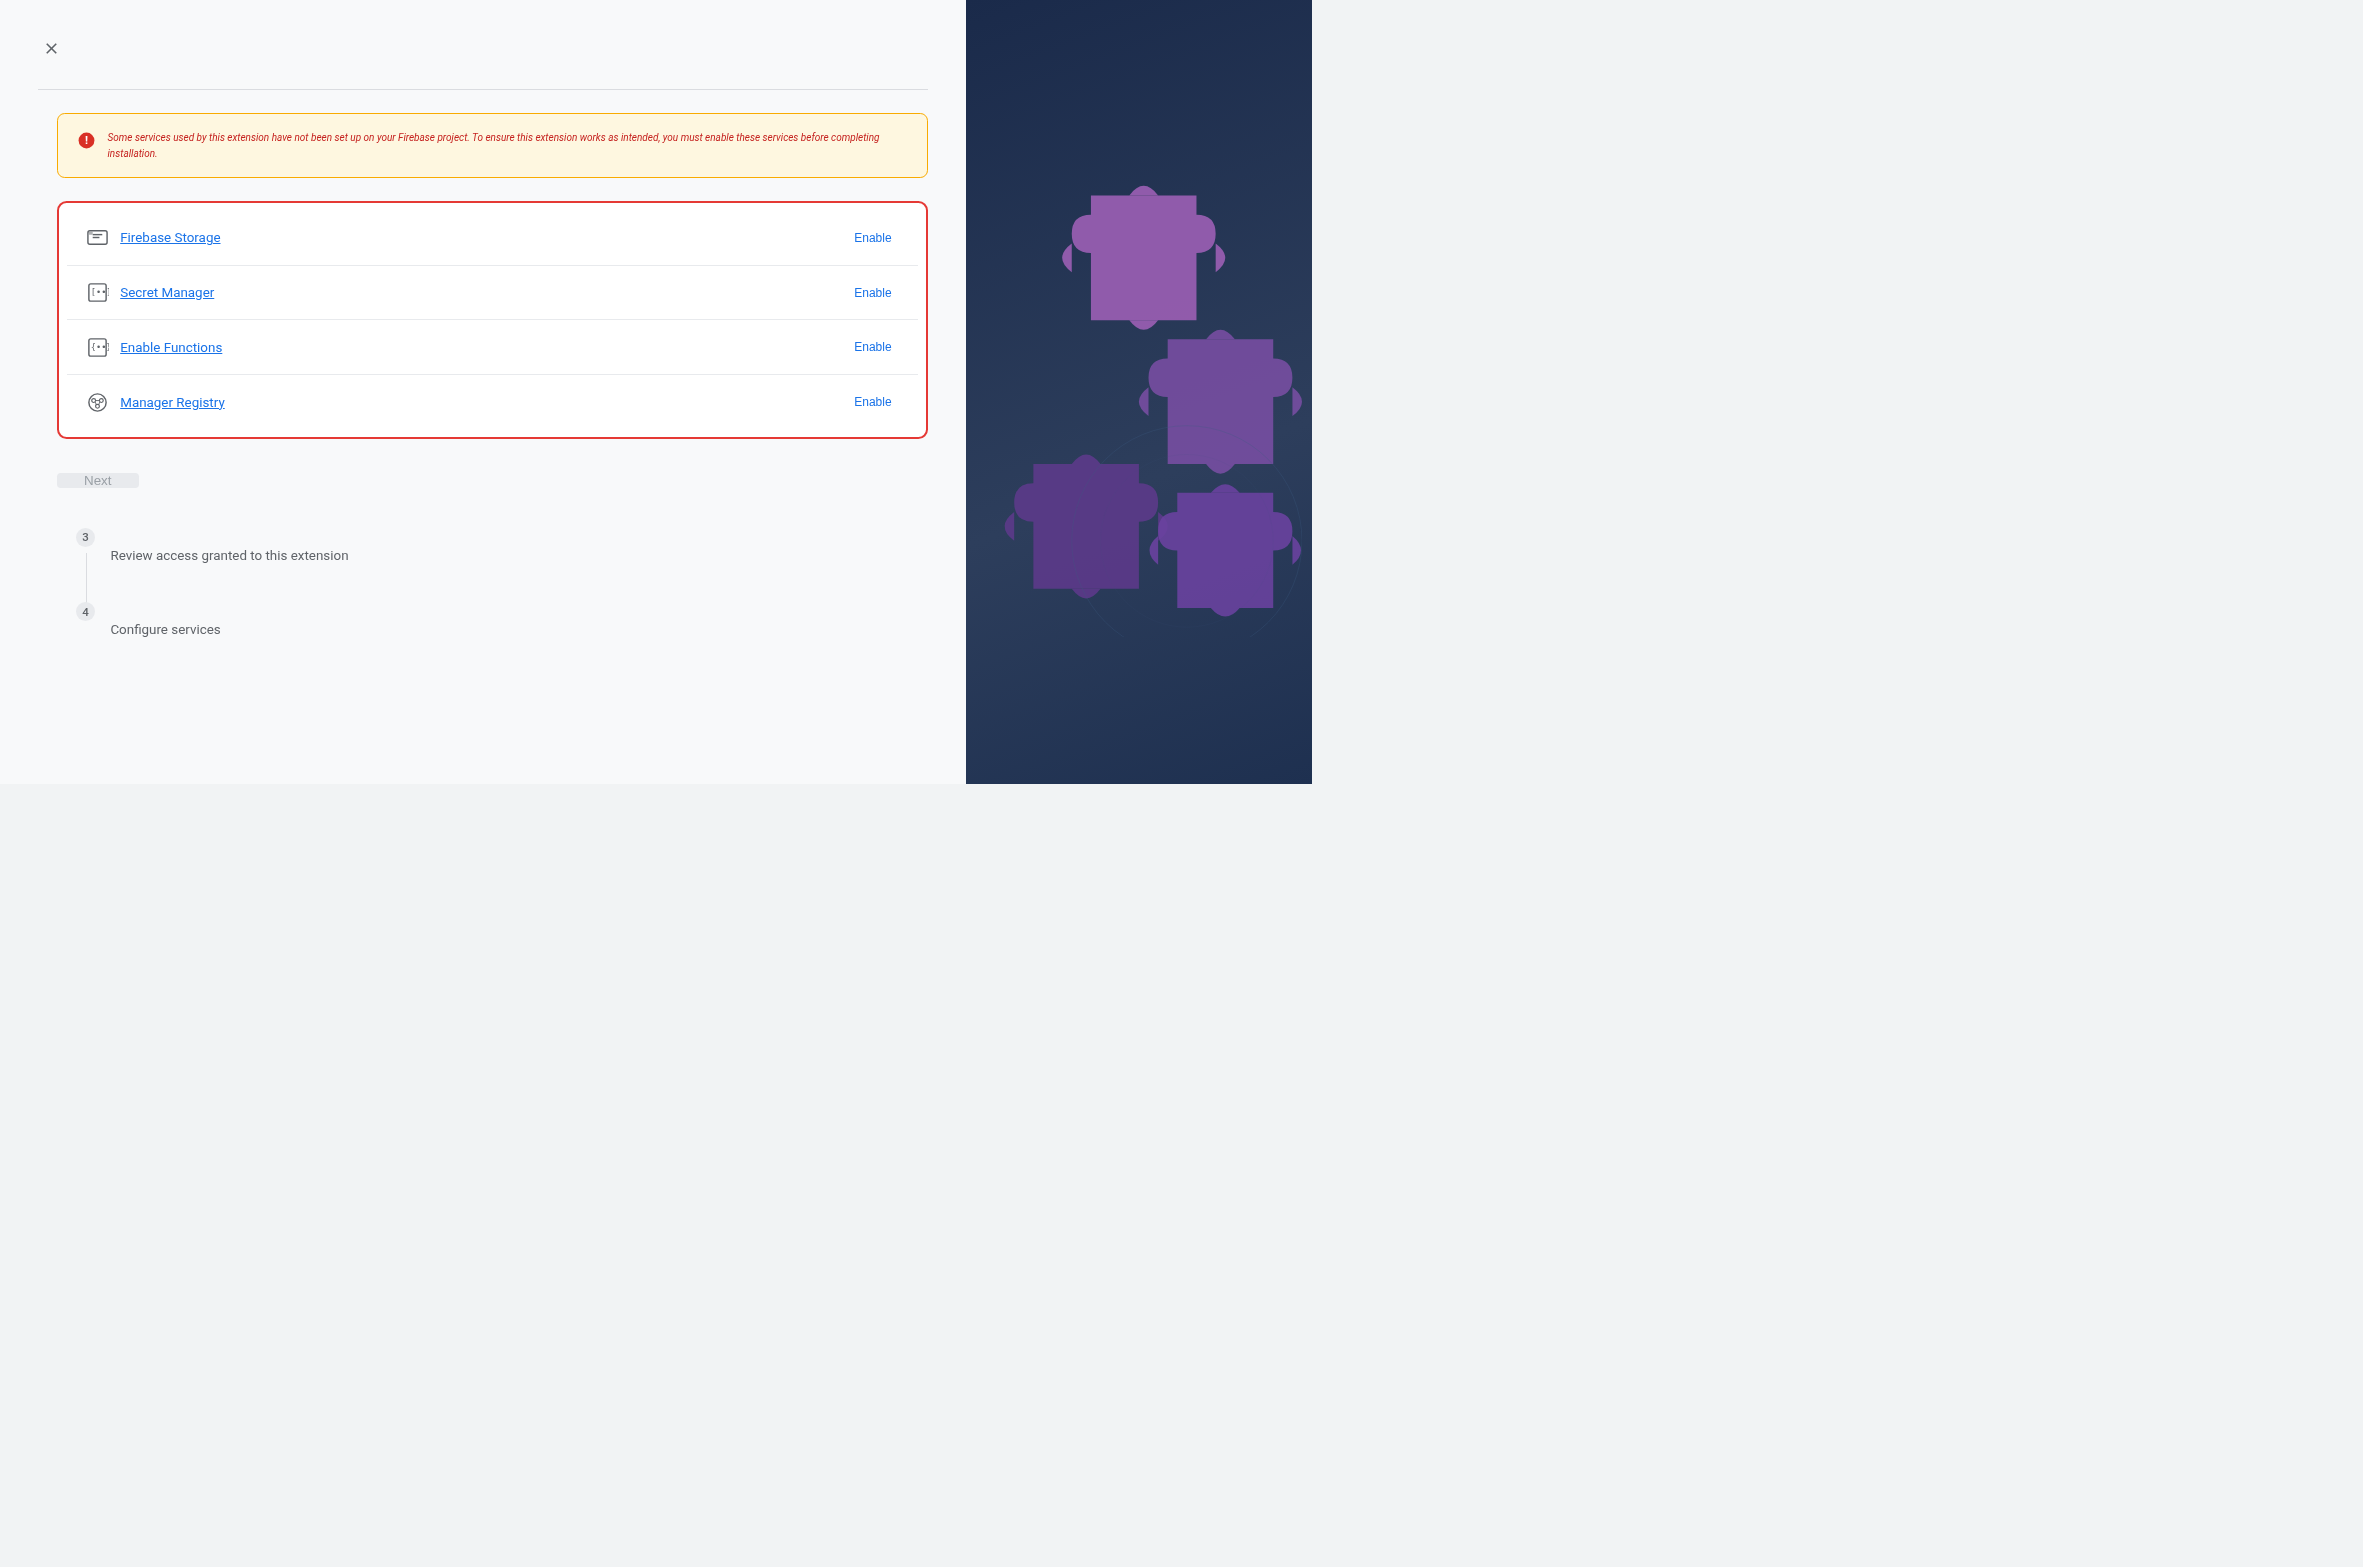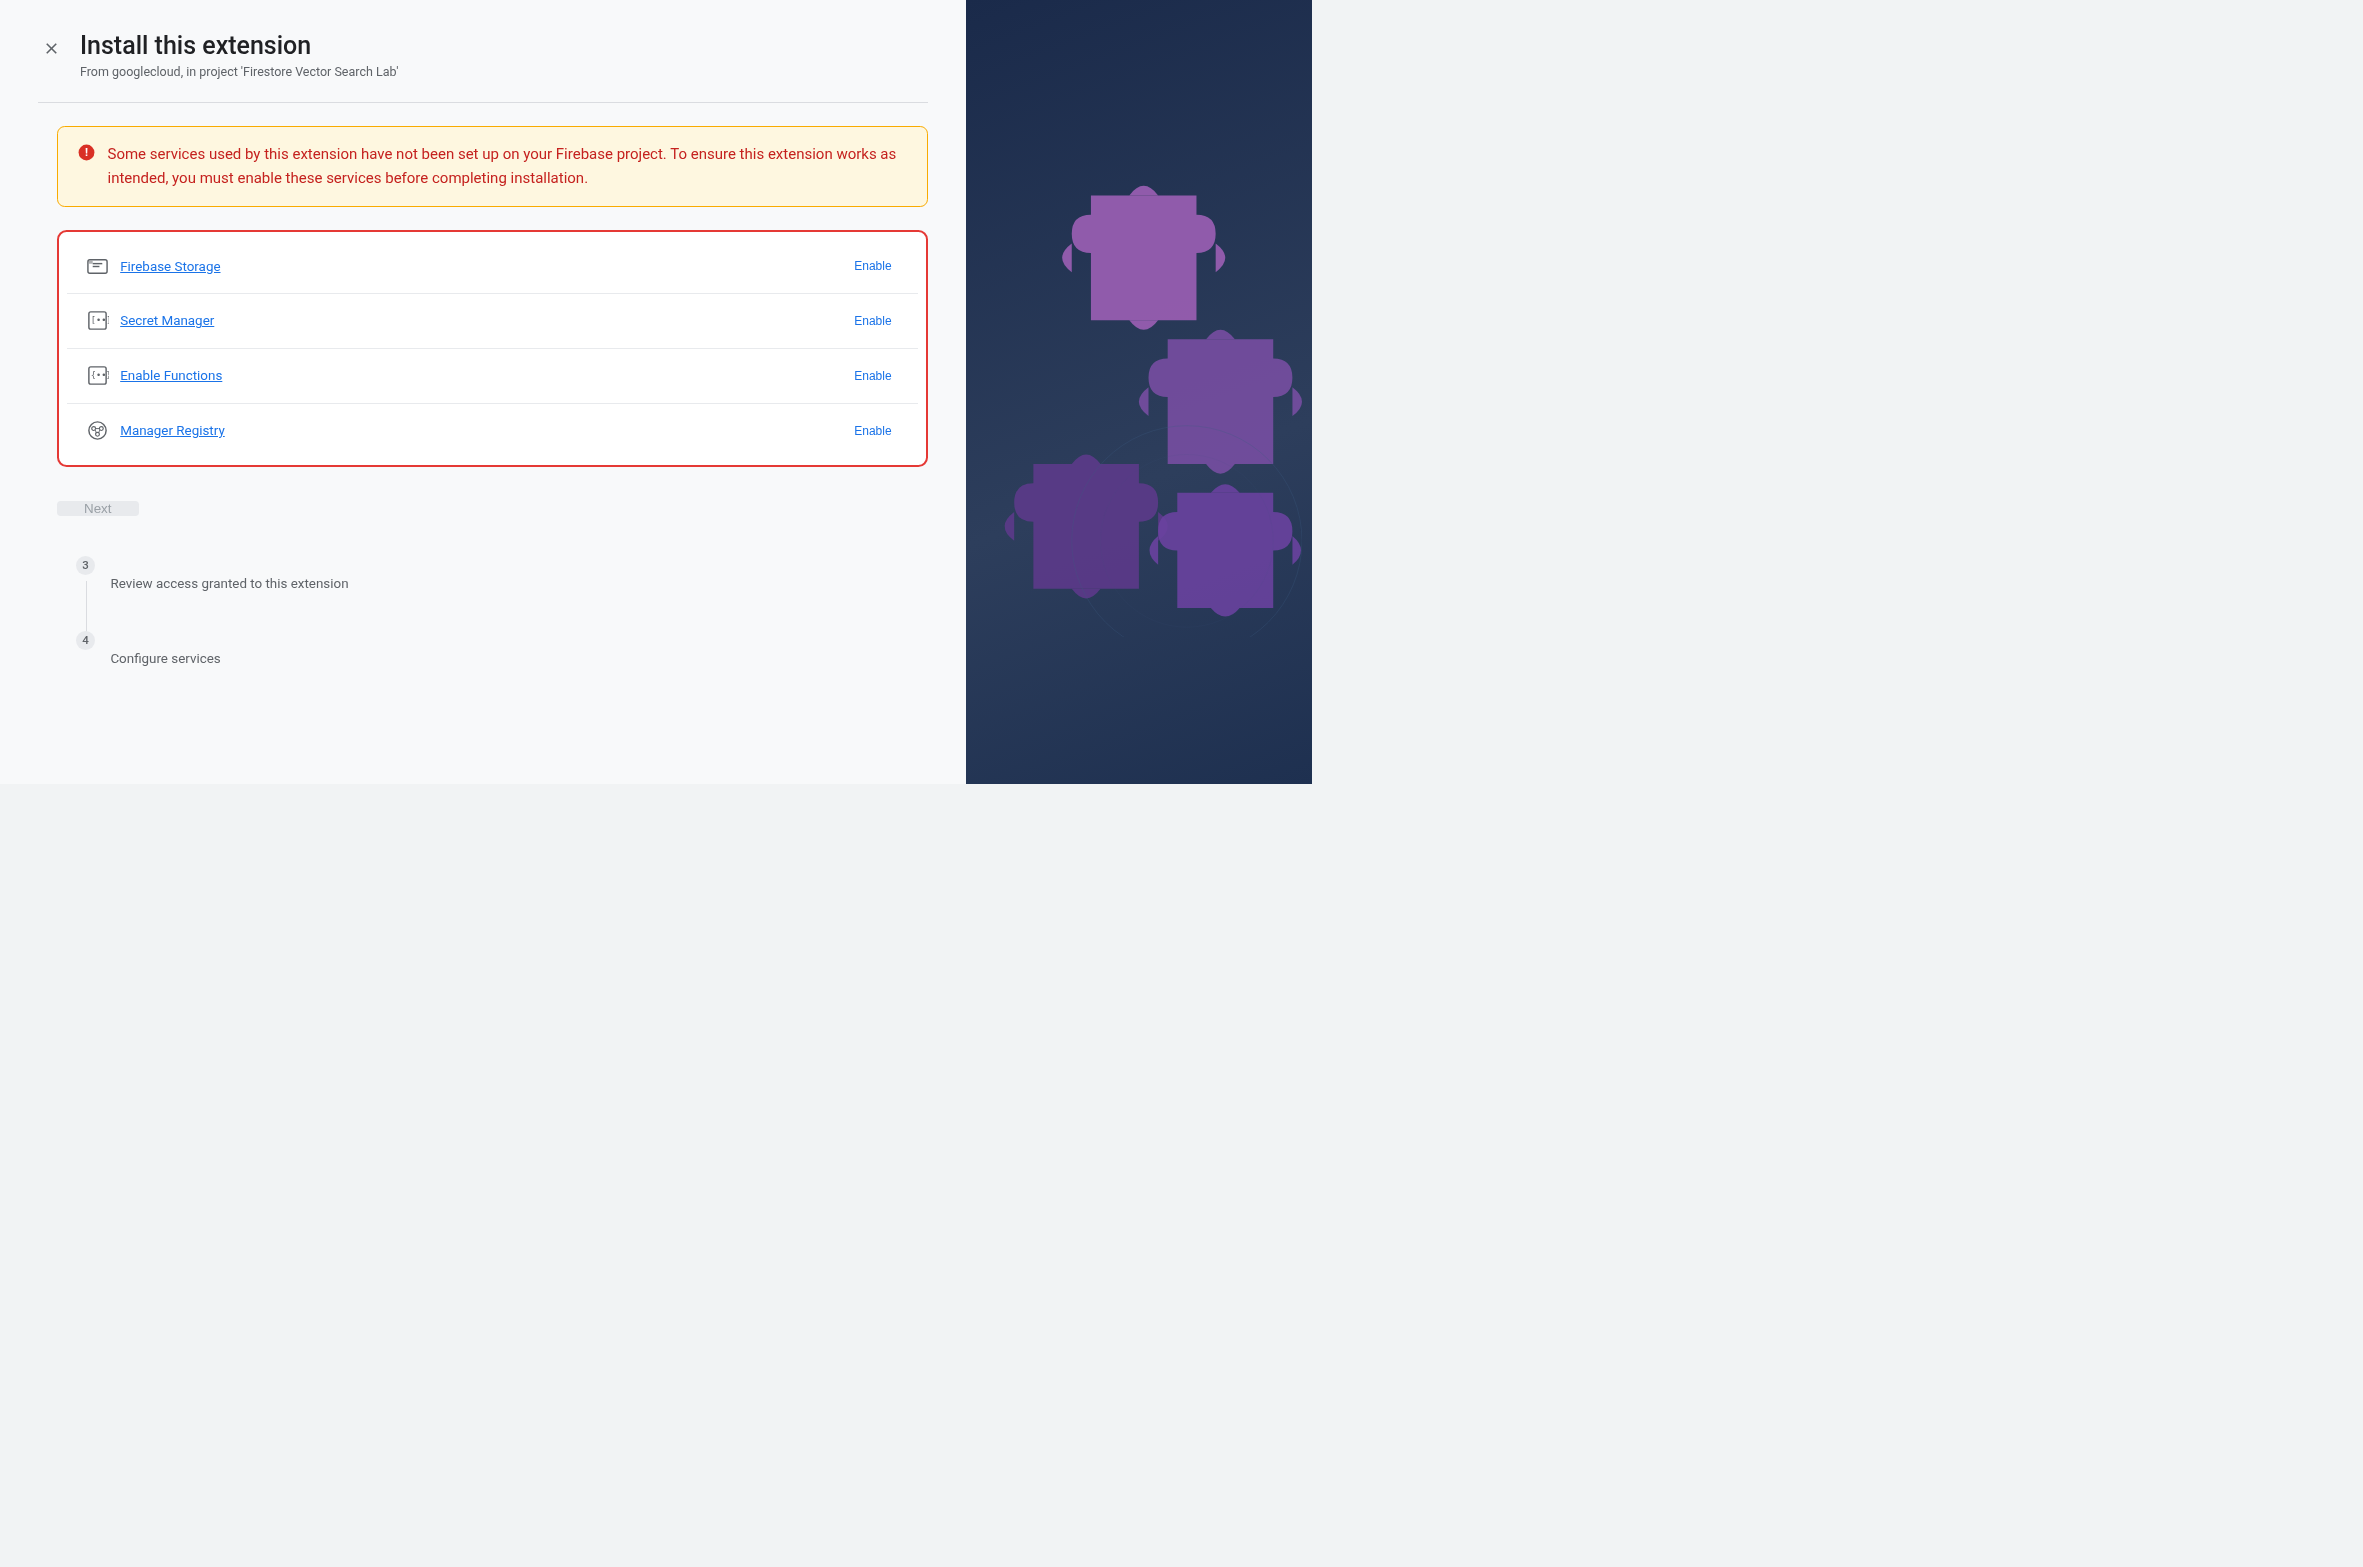--- a/index.html
+++ b/index.html
@@ -86,23 +86,24 @@
     }
 
     .warning-icon {
       color: #d93025;
       font-size: 17.3px;
       flex-shrink: 0;
       margin-top: 1px;
     }
 
     .warning-text {
-      font-size: 15px;
+      font-size: 10px;
       color: #c5221f;
       line-height: 1.6;
+      font-style: italic;
     }
 
     
     .services-container {
       border: 2.9px solid #e53935;
       border-radius: 9.6px;
       background: #fff;
       padding: 7.7px;
       margin-bottom: 31px;
     }
@@ -221,24 +222,20 @@
 
 <div class="left-panel">
 
   <div class="header">
     <button class="close-btn">
       <svg width="19" height="19" viewBox="0 0 24 24" fill="none" stroke="#5f6368" stroke-width="2">
         <line x1="18" y1="6" x2="6" y2="18"></line>
         <line x1="6" y1="6" x2="18" y2="18"></line>
       </svg>
     </button>
-    <div class="header-text">
-      <h1>Install this extension</h1>
-      <div class="subtitle">From googlecloud, in project 'Firestore Vector Search Lab'</div>
-    </div>
   </div>
 
   <div class="divider"></div>
 
   <div class="step-section">
     
     <div class="warning-banner">
       <div class="warning-icon">
         <svg width="19" height="19" viewBox="0 0 24 24" fill="#d93025" style="font-size:18px">
           <circle cx="12" cy="12" r="10"></circle>

